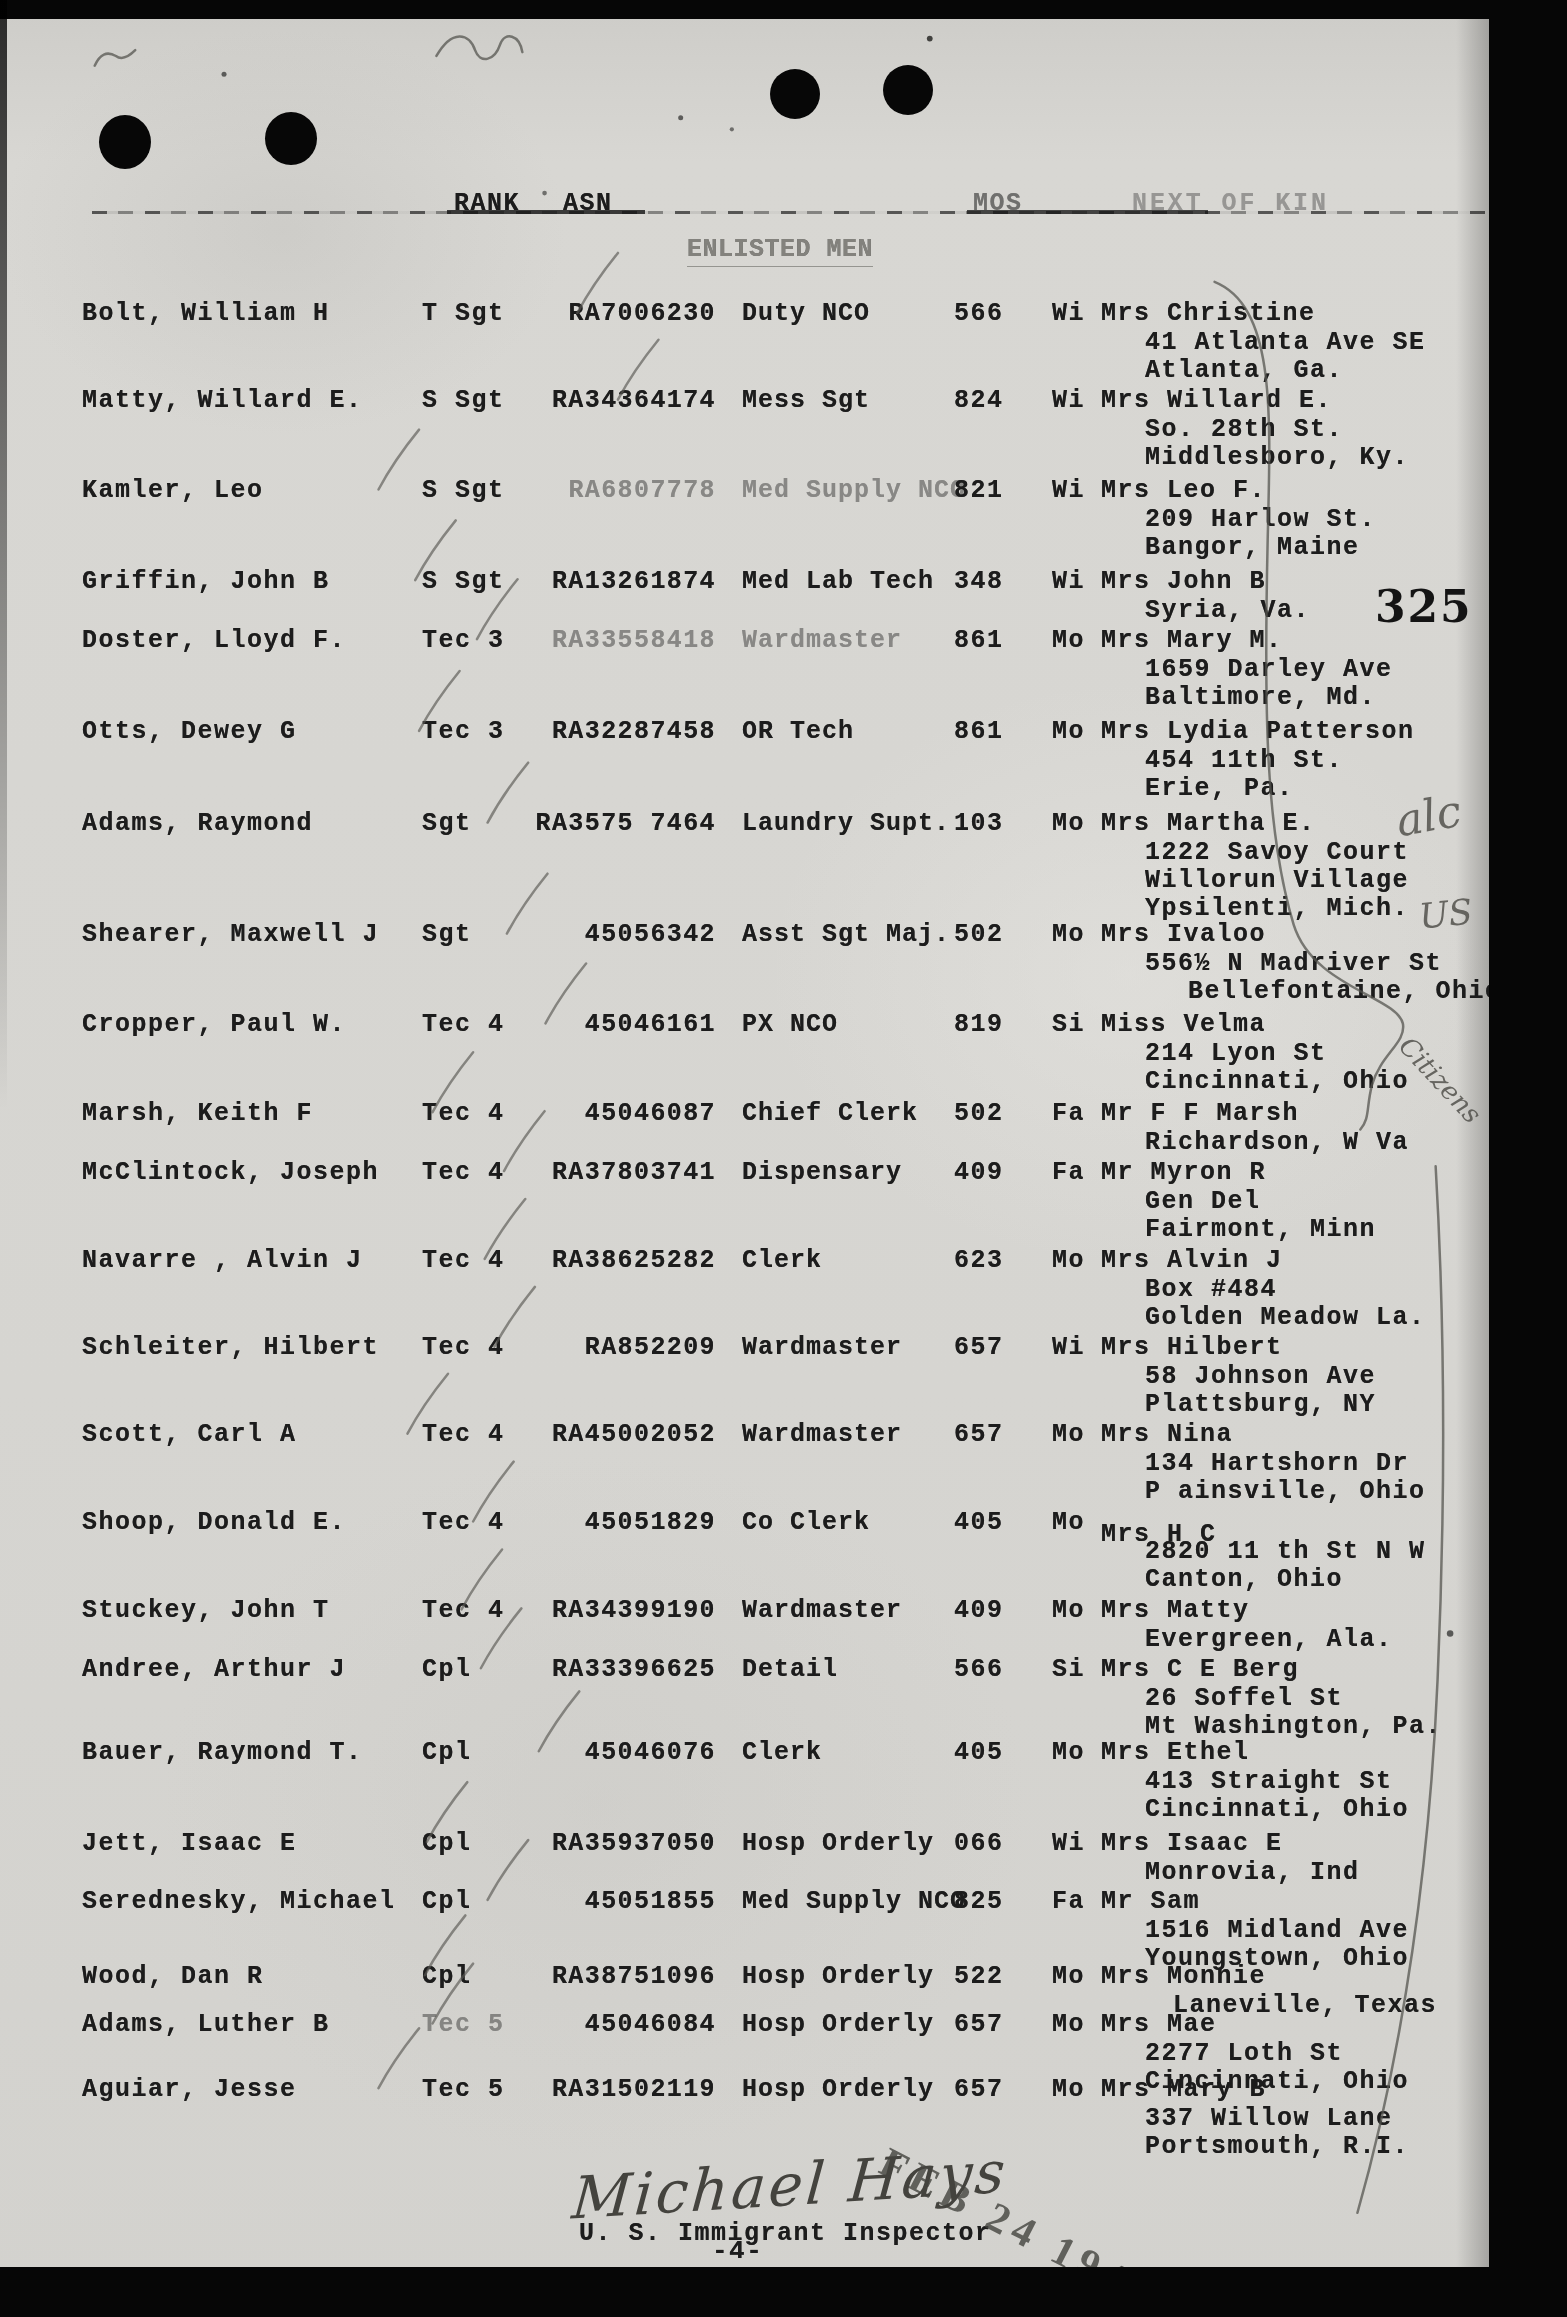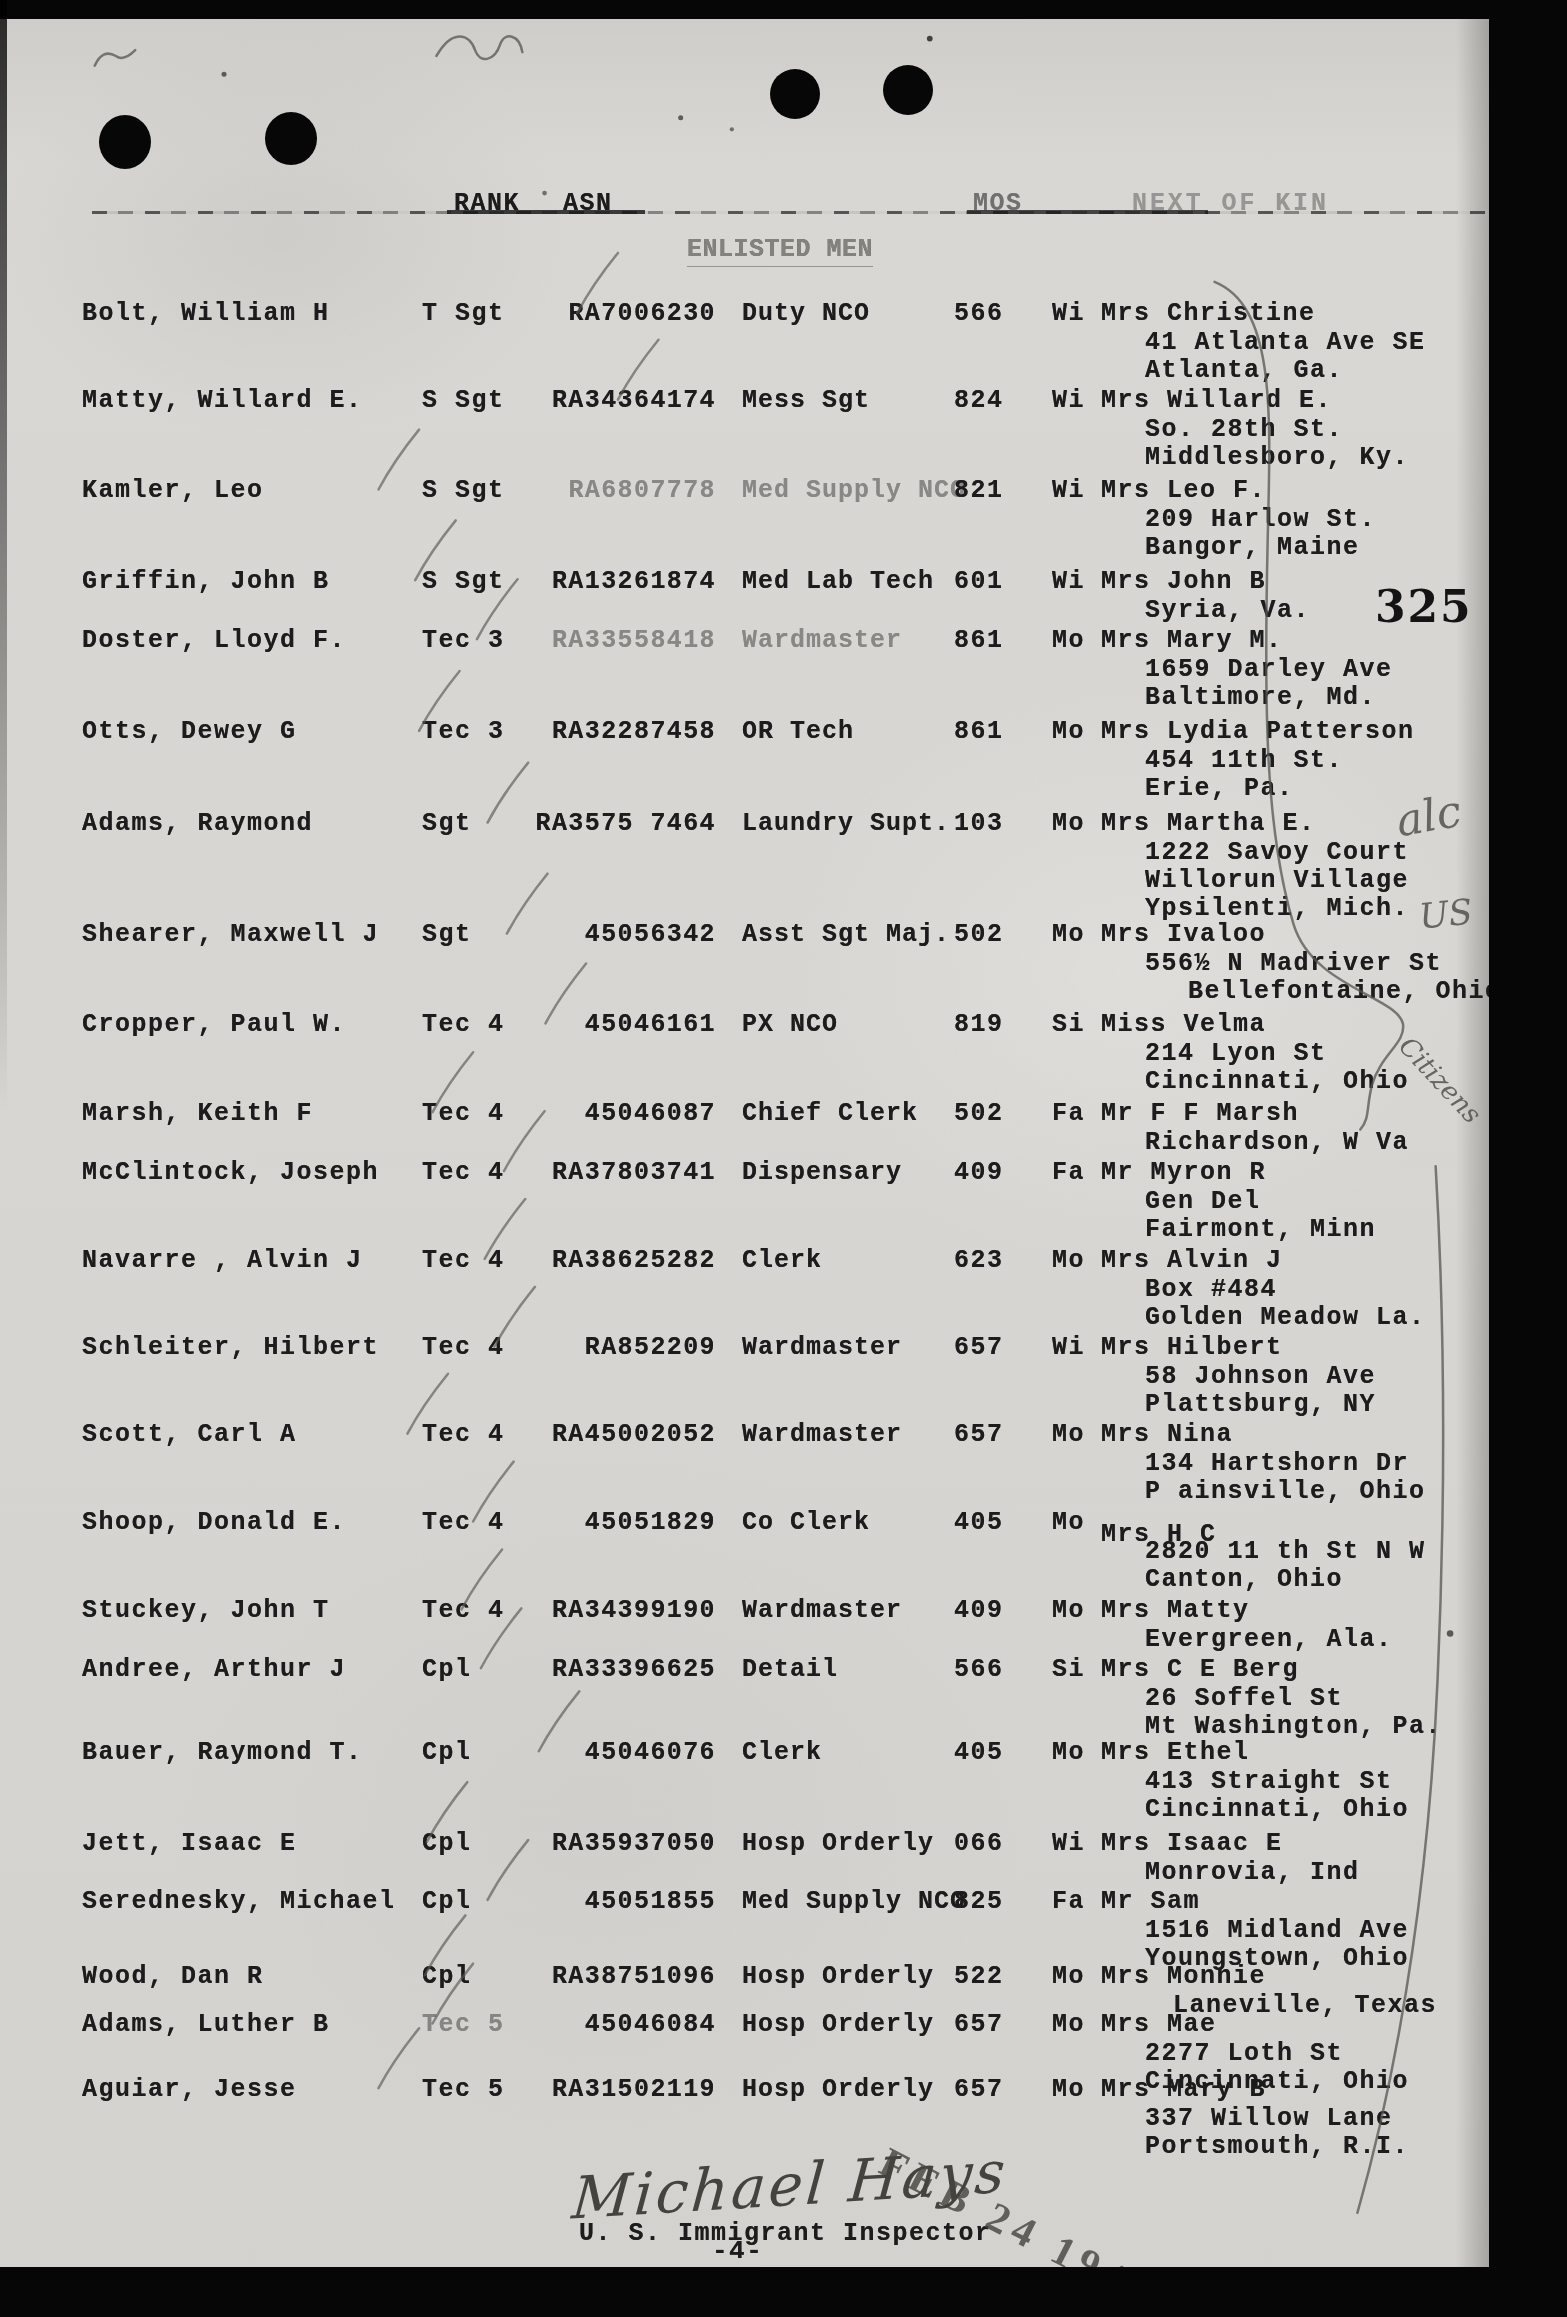--- a/index.html
+++ b/index.html
@@ -120,21 +120,21 @@
         <span class="col col-kincode">Wi</span>
         <span class="col col-kin" style="left: 1101px; top: 0px;">Mrs Leo F.</span>
         <span class="col col-kin" style="left: 1145px; top: 28.5px;">209 Harlow St.</span>
         <span class="col col-kin" style="left: 1145px; top: 57px;">Bangor, Maine</span>
       </div>
       <div class="row" style="top: 567px;">
         <span class="col col-name">Griffin, John B</span>
         <span class="col col-rank">S Sgt</span>
         <span class="col col-asn">RA13261874</span>
         <span class="col col-duty">Med Lab Tech</span>
-        <span class="col col-mos">601</span>
+        <span class="col col-mos">348</span>
         <span class="col col-kincode">Wi</span>
         <span class="col col-kin" style="left: 1101px; top: 0px;">Mrs John B</span>
         <span class="col col-kin" style="left: 1145px; top: 28.5px;">Syria, Va.</span>
       </div>
       <div class="row" style="top: 626px;">
         <span class="col col-name">Doster, Lloyd F.</span>
         <span class="col col-rank">Tec 3</span>
         <span class="col col-asn faded">RA33558418</span>
         <span class="col col-duty faded">Wardmaster</span>
         <span class="col col-mos">861</span>

